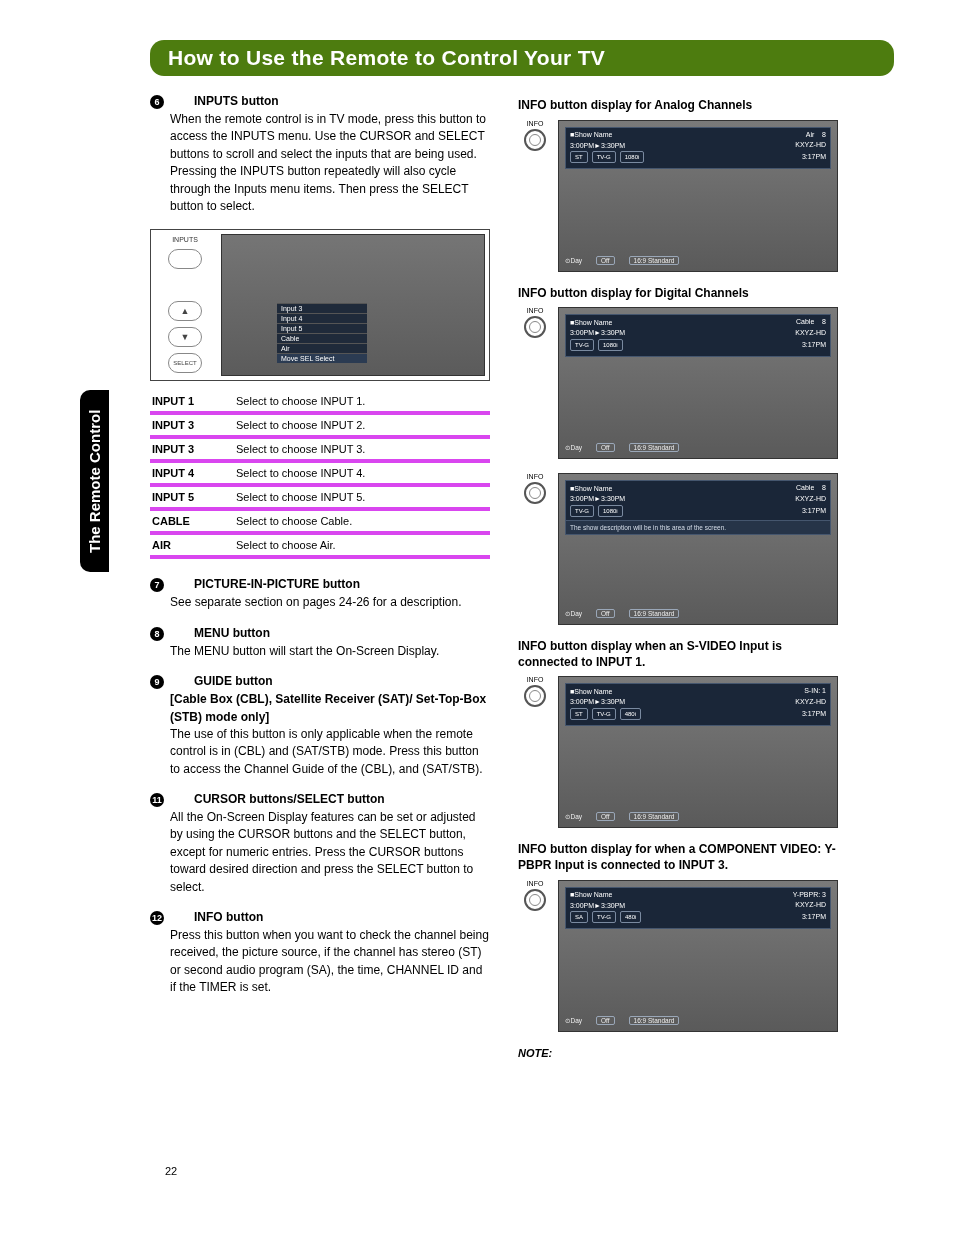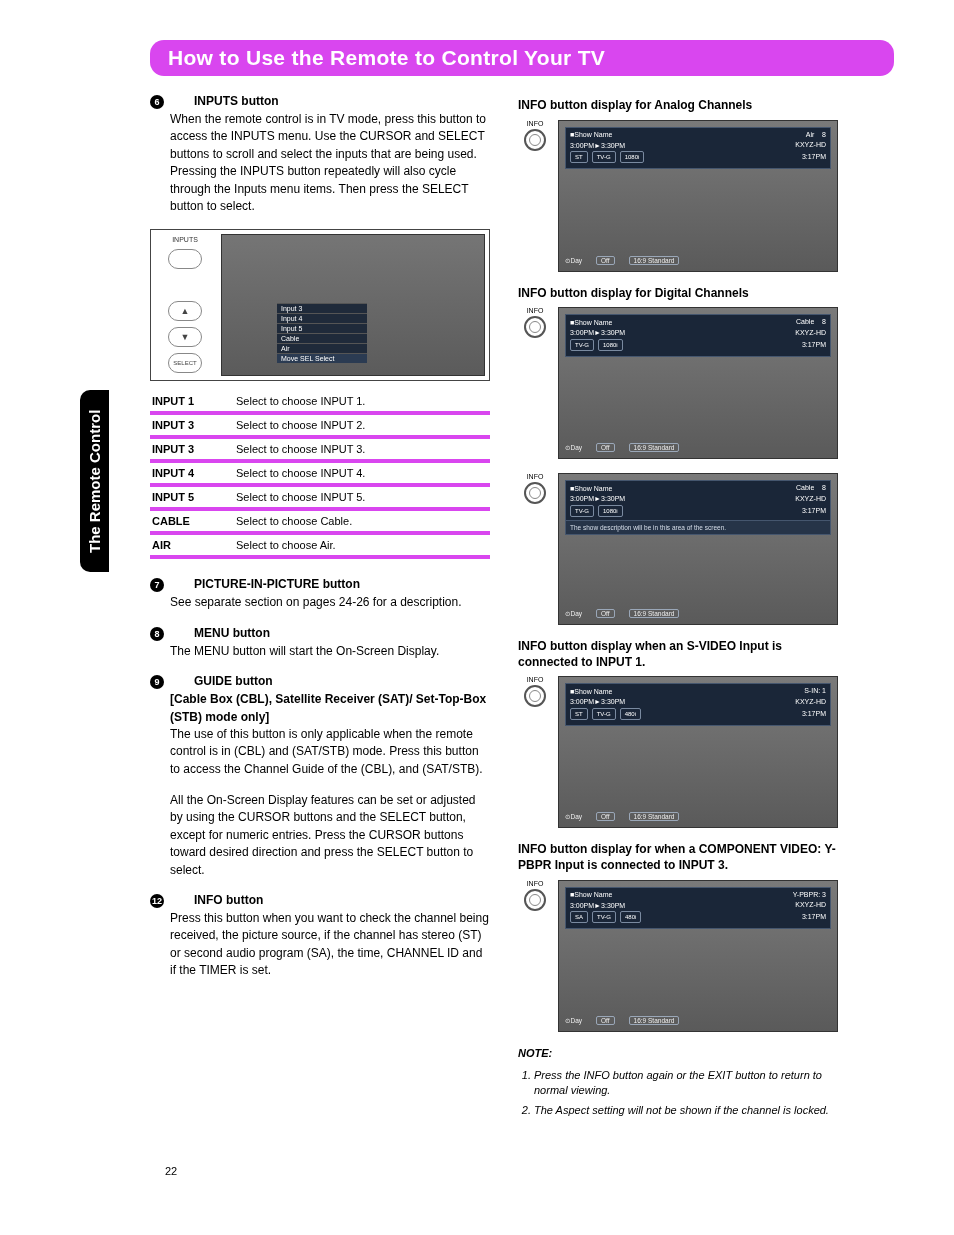--- a/index.html
+++ b/index.html
@@ -6,21 +6,21 @@
     font-family: Arial, Helvetica, sans-serif;
     font-size: 12px;
     color: #000;
     background: #fff;
     margin: 0;
     padding: 40px 60px 40px 40px;
     width: 954px;
     box-sizing: border-box;
   }
   .page-title-bar {
-    background: #d946ef;
+    background: #4d7c0f;
     color: #fff;
     border-radius: 14px 14px 14px 14px;
     padding: 6px 18px;
     margin-left: 110px;
     margin-bottom: 18px;
   }
   .page-title-bar h1 {
     font-size: 21px;
     font-weight: 900;
     margin: 0;
@@ -323,20 +323,24 @@
             <span class="item-title">GUIDE button</span>
           </div>
       <div class="item-body">
         <div style="font-weight:700">[Cable Box (CBL), Satellite Receiver (SAT)/ Set-Top-Box (STB) mode only]</div>
         <span>The use of this button is only applicable when the remote control is in (CBL) and (SAT/STB) mode. Press this button to access the Channel Guide of the (CBL), and (SAT/STB).</span>
       </div>
     </div>
 
 
     <div class="item">
+      <div class="item-head">
+            <span class="badge">11</span>
+            <span class="item-title">CURSOR buttons/SELECT button</span>
+          </div>
       <div class="item-body">All the On-Screen Display features can be set or adjusted by using the CURSOR buttons and the SELECT button, except for numeric entries. Press the CURSOR buttons toward desired direction and press the SELECT button to select.</div>
     </div>
 
     <div class="item">
       <div class="item-head">
             <span class="badge">12</span>
             <span class="item-title">INFO button</span>
           </div>
       <div class="item-body">Press this button when you want to check the channel being received, the picture source, if the channel has stereo (ST) or second audio program (SA), the time, CHANNEL ID and if the TIMER is set.</div>
     </div>
@@ -503,24 +507,20 @@
         <div class="footer-bar">
           <span>⊙<span>Day</span></span>
           <span><span class="box">Off</span></span>
           <span><span class="box">16:9 Standard</span></span>
         </div>
       </div>
     </div>
 
     <div class="note-block">
       <span class="note-label">NOTE:</span>
-      <ol class="note-list">
-        <li>Press the INFO button again or the EXIT button to return to normal viewing.</li>
-        <li>The Aspect setting will not be shown if the channel is locked.</li>
-      </ol>
     </div>
 
   </div>
 </div>
 
 <div class="pagenum">22</div>
 
 </div>
 
 </body></html>

